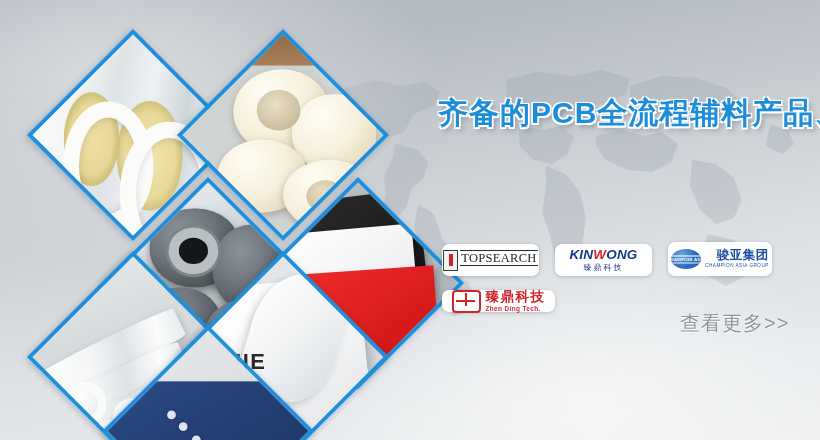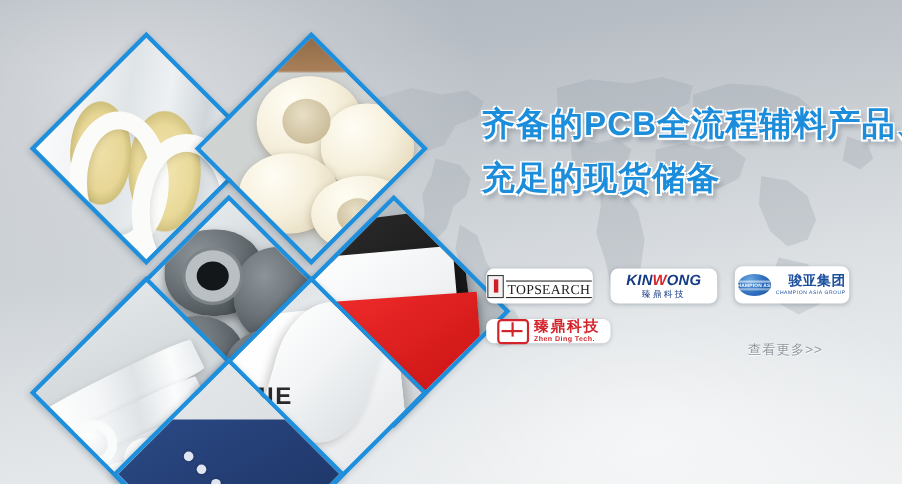--- a/index.html
+++ b/index.html
@@ -128,21 +128,21 @@
 
   
   .pill{position:absolute;background:#fff;border-radius:7px;
     box-shadow:0 1px 4px rgba(40,60,80,.26);display:flex;align-items:center;justify-content:center;}
   .p1{left:12px;top:244px;width:97px;height:32px;}
   .p2{left:125px;top:244px;width:97px;height:32px;}
   .p3{left:238px;top:242px;width:104px;height:34px;text-align:right;}
   .p4{left:12px;top:290px;width:113px;height:22px;}
 
   
-  .ts{display:flex;align-items:flex-end;gap:2px;}
+  .ts{display:flex;align-items:flex-start;gap:2px;}
   .ts .mk{width:13px;height:19px;background:#f2f2f2;border:1.6px solid #3a3a3a;
     display:flex;align-items:center;justify-content:center;}
   .ts .mk i{display:block;width:4px;height:12px;background:#cf2026;font-style:normal;}
   .ts .wd{font-family:"Liberation Serif","DejaVu Serif",serif;font-size:12.5px;color:#1d1d1d;letter-spacing:.3px;
     border-top:1.4px solid #2b2b2b;border-bottom:1.4px solid #2b2b2b;padding:0 1px;line-height:14px;}
 
   
   .kw{text-align:center;line-height:1;}
   .kw .en{font-size:13.5px;font-weight:bold;color:#153a86;letter-spacing:.2px;font-style:italic;}
   .kw .en em{color:#d6262c;font-style:italic;}
@@ -162,21 +162,21 @@
 
   
   .zd{display:flex;align-items:center;gap:5px;}
   .zd .mk{width:25px;height:19px;border:2px solid #d3242c;border-radius:4px;position:relative;}
   .zd .mk:before{content:"";position:absolute;left:50%;top:1px;width:2px;height:13px;background:#d3242c;margin-left:-1px;}
   .zd .mk:after{content:"";position:absolute;left:2px;top:50%;width:19px;height:2px;background:#d3242c;margin-top:-1px;}
   .zd .tx{line-height:1;}
   .zd .tx .cn{font-size:13.5px;font-weight:bold;color:#d3242c;letter-spacing:1.5px;}
   .zd .tx .en{font-size:6.4px;font-weight:bold;color:#d3242c;letter-spacing:.4px;margin-top:2px;}
 
-  #more{position:absolute;left:250px;top:310px;font-size:12px;color:#8f979d;
+  #more{position:absolute;left:250px;top:310px;font-size:20px;color:#8f979d;
     letter-spacing:1px;text-shadow:0 1px 0 rgba(255,255,255,.9);cursor:pointer;white-space:nowrap;}
 </style>
 </head>
 <body>
 
 <div id="banner">
 
   <div id="worldmap">
     <svg viewBox="0 0 520 330" xmlns="http://www.w3.org/2000/svg">
       <g fill="#9aa3ab">
@@ -264,21 +264,20 @@
         <div class="dot" style="left:36%;top:46%"></div>
         <div class="dot" style="left:42%;top:52%"></div>
       </div>
     </div>
 
   </div>
 
   <div id="content">
 
     <div class="headline hl1">齐备的PCB全流程辅料产品、</div>
-    <div class="headline hl2">充足的现货储备</div>
 
 
     <div class="pill p1">
       <div class="ts">
         <span class="mk">
             <i></i>
           </span>
         <span class="wd">TOPSEARCH</span>
       </div>
     </div>

